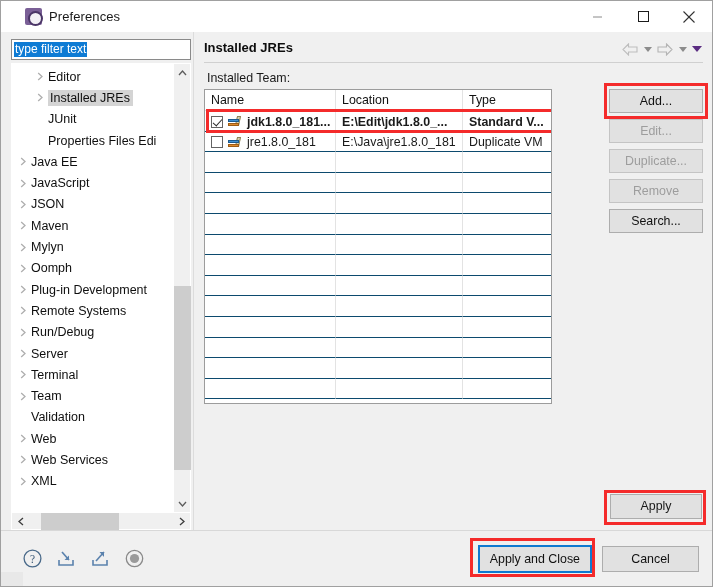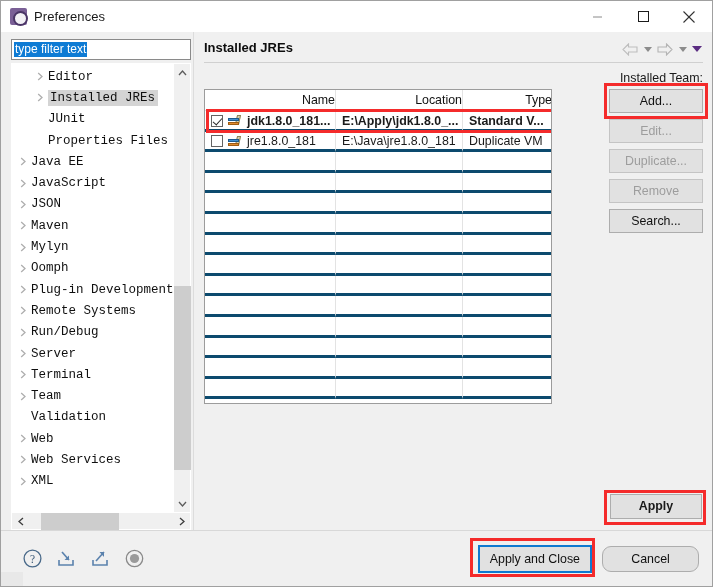--- a/index.html
+++ b/index.html
@@ -18,21 +18,21 @@
     background: #f0f0f0;
     border: 1px solid #a0a0a0;
     display: flex; flex-direction: column;
   }
 
   
   .titlebar {
     height: 31px; min-height: 31px;
     background: #ffffff;
     display: flex; align-items: center;
-    padding-left: 9px;
+    padding-left: 24px;
     position: relative;
   }
   .app-icon {
     width: 17px; height: 17px;
     margin-right: 7px;
     position: relative;
     background: #7a5f96;
     border-radius: 2px;
     flex: none;
   }
@@ -59,21 +59,20 @@
     color: #333;
   }
   .win-btn svg { display: block; }
 
   
   .body {
     flex: 1;
     display: flex;
     padding: 0 1px;
     min-height: 0;
-    text-align: right;
   }
 
   
   .left-pane {
     width: 191px; min-width: 191px;
     display: flex; flex-direction: column;
     padding: 7px 0 0 9px;
     background: #f0f0f0;
   }
   .filter-box {
@@ -100,21 +99,20 @@
     min-height: 0;
     background: #ffffff;
     border: 1px solid #ffffff;
     display: flex; flex-direction: column;
   }
   .tree-clip {
     position: absolute;
     left: 0; top: 0; right: 17px; bottom: 17px;
     overflow: hidden;
     background: #fff;
-    font-family: Liberation Mono, monospace;
   }
   .tree-list { padding-top: 2px; }
   .tree-item {
     height: 21.3px;
     display: flex; align-items: center;
     white-space: nowrap;
     font-size: 12.5px;
     padding-left: 4px;
   }
   .tree-item.depth1 { padding-left: 21px; }
@@ -227,21 +225,21 @@
   .c3 { flex: 1; }
   .tr {
     display: flex;
     height: 20.6px;
     position: relative;
   }
   .td {
     font-size: 12.4px;
     padding: 2px 0 0 6px;
     border-right: 1px solid #e3e3e3;
-    border-bottom: 3px solid #0c4a6e;
+    border-bottom: 1px solid #0c4a6e;
     overflow: hidden; white-space: nowrap;
     display: flex; align-items: center;
   }
   .tr.selected .td { font-weight: bold; }
   .cbx {
     width: 12px; height: 12px;
     border: 1px solid #636363;
     background: #fff;
     margin-right: 5px;
     flex: none;
@@ -286,21 +284,20 @@
     border: 3px solid #f42b2b;
     pointer-events: none;
   }
 
   
   .apply-row {
     height: 48px; min-height: 48px;
     display: flex; align-items: center; justify-content: flex-end;
     position: relative;
     padding-right: 1px;
-    font-weight: bold;
   }
   .apply-btn {
     width: 92px; height: 25px;
     background: #e1e1e1;
     border: 1px solid #adadad;
     font-size: 12.4px;
     display: flex; align-items: center; justify-content: center;
   }
 
   
@@ -619,21 +616,21 @@
               <div class="tr selected">
                 <div class="td c0">
                   <span class="cbx checked"></span>
                   <span class="jre-ico">
                     <i class="b3"></i>
                     <i class="b2"></i>
                     <i class="b1"></i>
                   </span>
                   <span>jdk1.8.0_181...</span>
                 </div>
-                <div class="td c1">E:\Apply\jdk1.8.0_...</div>
+                <div class="td c1">E:\Edit\jdk1.8.0_...</div>
                 <div class="td c2">Standard V...</div>
                 <div class="td c3"></div>
               </div>
               <div class="tr">
                 <div class="td c0">
                   <span class="cbx"></span>
                   <span class="jre-ico">
                     <i class="b3"></i>
                     <i class="b2"></i>
                     <i class="b1"></i>
@@ -767,20 +764,20 @@
       <div class="bi">
         <svg width="19" height="19" viewBox="0 0 19 19">
           <circle cx="9.5" cy="9.5" r="8.2" fill="none" stroke="#8a8a8a" stroke-width="1.3"></circle>
           <circle cx="9.5" cy="9.5" r="4.6" fill="#9a9a9a"></circle>
         </svg>
       </div>
     </div>
 
     <div class="bottom-actions">
       <div class="act-btn focus">Apply and Close</div>
-      <div class="act-btn" style="width:97px;border-radius:9px;">Cancel</div>
+      <div class="act-btn" style="width:97px;">Cancel</div>
       <div class="annot" style="left:-8px; top:-7px; width:125px; height:39px;"></div>
     </div>
 
     <div class="taskbar-hint"></div>
   </div>
 
 </div>
 
 </body></html>

